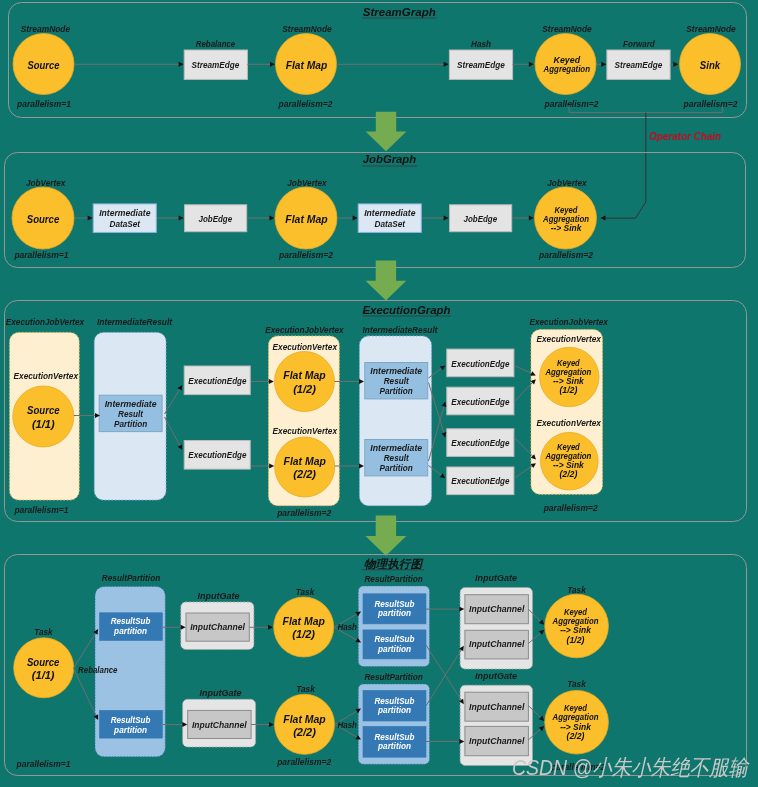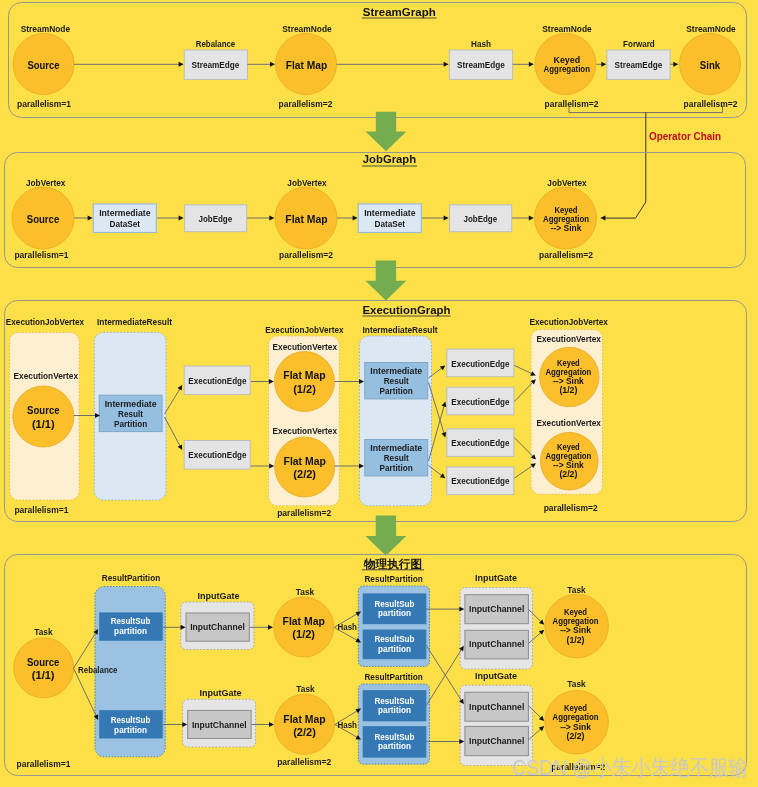--- a/index.html
+++ b/index.html
@@ -1,17 +1,17 @@
 <!DOCTYPE html>
 <html><head>
 <meta charset="utf-8">
 <title>Flink Graph</title>
 <style>
   html,body{margin:0;padding:0;background:#ffffff;}
-  #root{position:relative;width:758px;height:787px;background:#fde047;overflow:hidden;}
+  #root{position:relative;width:758px;height:787px;background:#0f766e;overflow:hidden;font-style:italic;}
   svg#canvas{display:block;font-family:"Liberation Sans",sans-serif;}
   .cap{font-size:9.2px;font-weight:700;fill:#1a1a1a;}
   .par{font-size:9px;font-weight:700;fill:#1a1a1a;}
   .nodetxt{font-size:11.6px;font-weight:700;fill:#111111;}
   .nodetxt-sm{font-size:8.6px;font-weight:700;fill:#111111;}
   .boxtxt{font-size:9px;font-weight:700;fill:#1a1a1a;}
   .boxtxt-w{font-size:9px;font-weight:700;fill:#ffffff;}
   .ptitle{font-size:11.6px;font-weight:700;fill:#111111;}
   .annot{font-size:11px;font-weight:700;fill:#c00d1e;}
   .wm{font-size:22px;font-weight:400;fill:#c8c8c8;}

